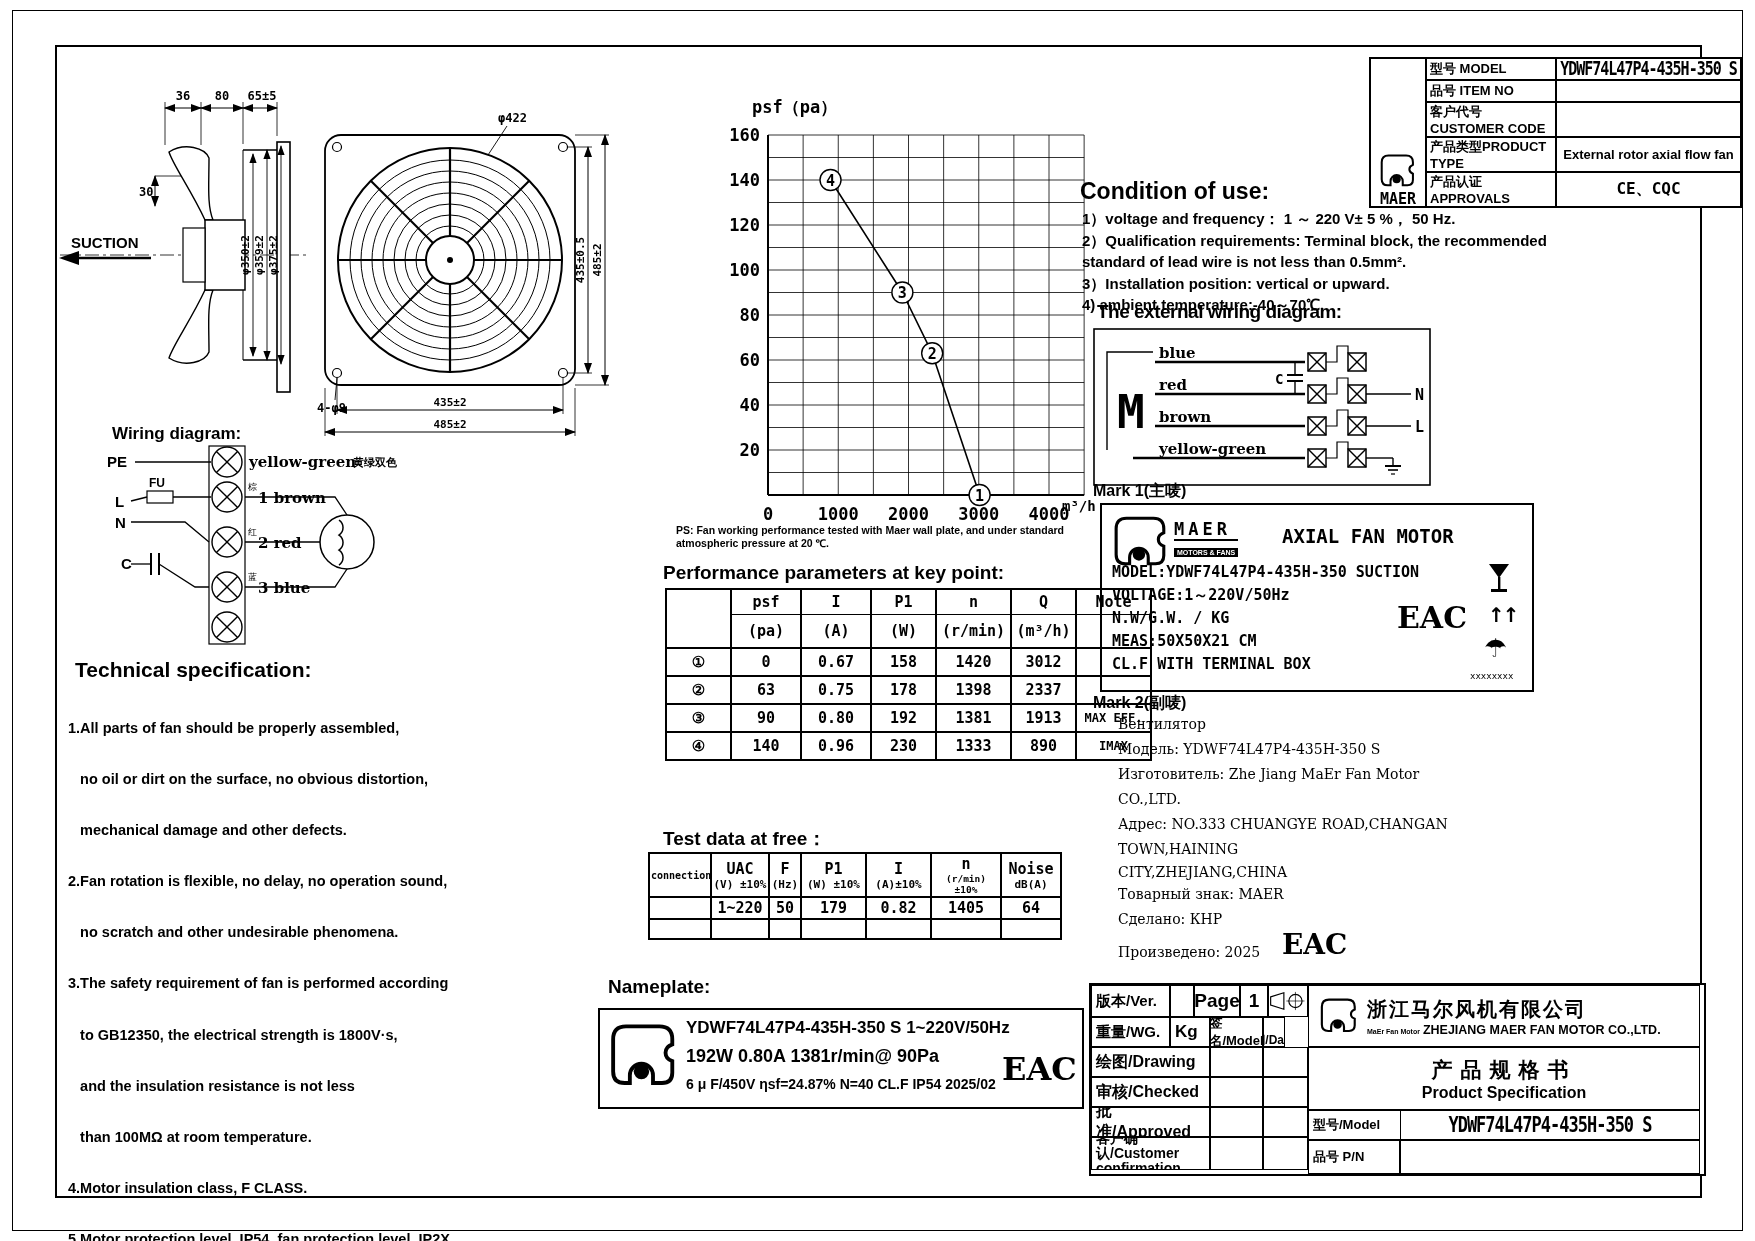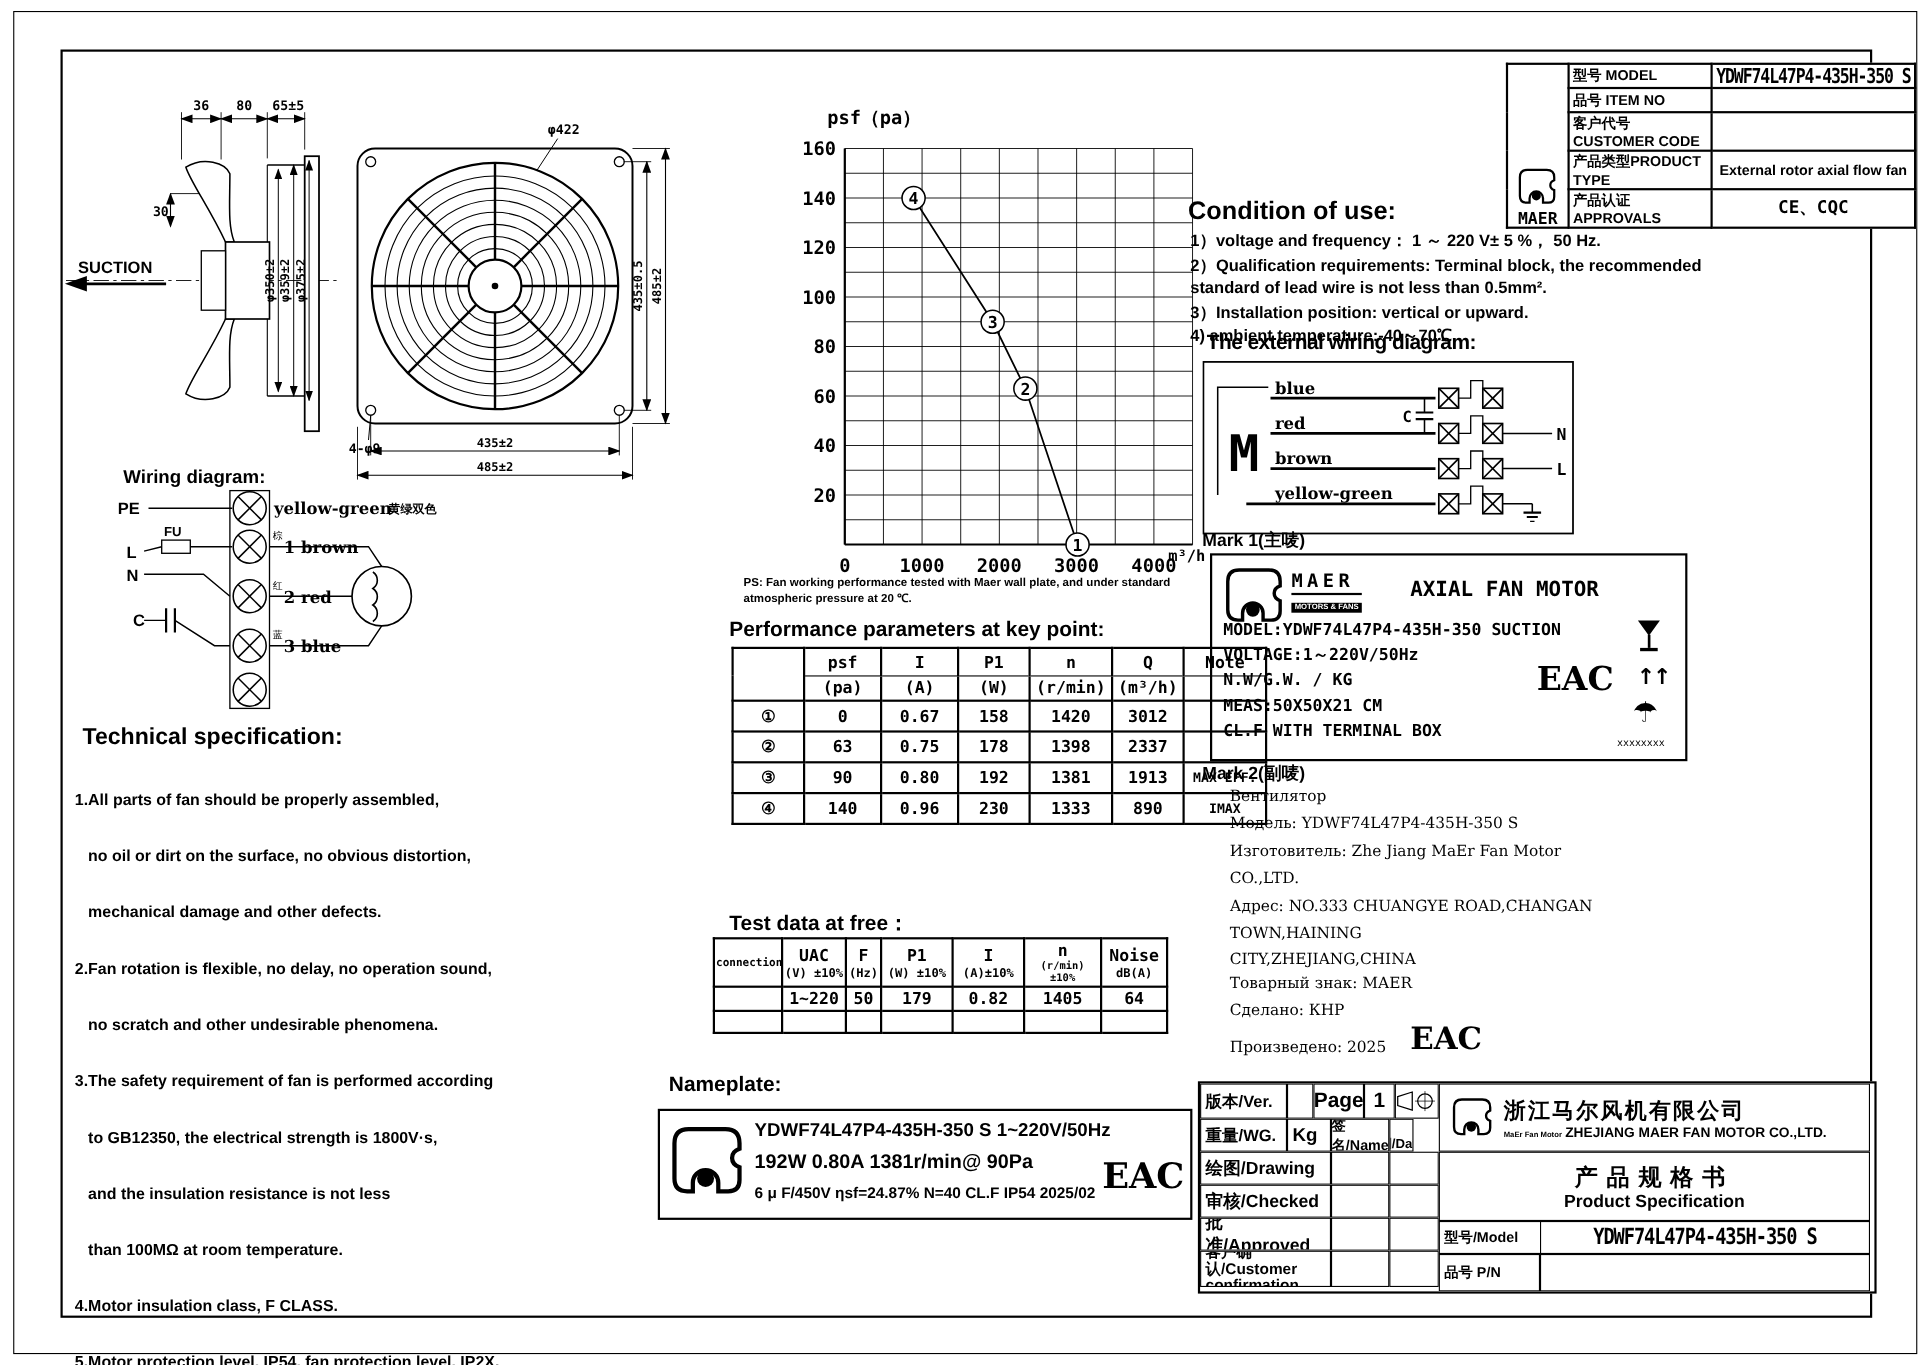--- a/index.html
+++ b/index.html
@@ -150,21 +150,21 @@
     <tbody>
         <tr style="height:25px">
       <td rowspan="2"></td>
       <td style="border-bottom:1px solid #000">psf</td>
       <td style="border-bottom:1px solid #000">I</td>
       <td style="border-bottom:1px solid #000">P1</td>
       <td style="border-bottom:1px solid #000">n</td>
       <td style="border-bottom:1px solid #000">Q</td>
       <td style="border-bottom:1px solid #000">Note</td>
     </tr>
-    <tr style="height:23px">
+    <tr style="height:34px">
       <td style="border-top:1px solid #000">(pa)</td>
       <td style="border-top:1px solid #000">(A)</td>
       <td style="border-top:1px solid #000">(W)</td>
       <td style="border-top:1px solid #000">(r/min)</td>
       <td style="border-top:1px solid #000">(m³/h)</td>
       <td style="border-top:1px solid #000"></td>
     </tr>
     <tr style="height:28px">
       <td>①</td>
           <td>0</td>
@@ -583,21 +583,21 @@
           <line x1="32" y1="0" x2="32" y2="22" stroke="#000" stroke-width="0.8"></line>
         </svg>
     </div>
     <div class="cell" style="left:0;top:32px;width:79px;height:30px;font-size:15px">
         <span>重量/WG.</span>
       </div>
     <div class="cell" style="left:79px;top:32px;width:40px;height:30px;font-size:17px;justify-content:flex-start">
         <span>Kg</span>
       </div>
     <div class="cell cc" style="left:119px;top:32px;width:53px;height:30px;font-size:13px">
-        <span>签名/Name</span>
+        <span>签名/Model</span>
       </div>
     <div class="cell cc" style="left:172px;top:32px;width:22px;height:30px;font-size:12px">
         <span>日期/Date</span>
       </div>
     <div class="cell" style="left:0;top:62px;width:119px;height:30px;font-size:16px">
         <span>绘图/Drawing</span>
       </div>
     <div class="cell" style="left:119px;top:62px;width:53px;height:30px"></div>
     <div class="cell" style="left:172px;top:62px;width:45px;height:30px"></div>
     <div class="cell" style="left:0;top:92px;width:119px;height:30px;font-size:16px">

